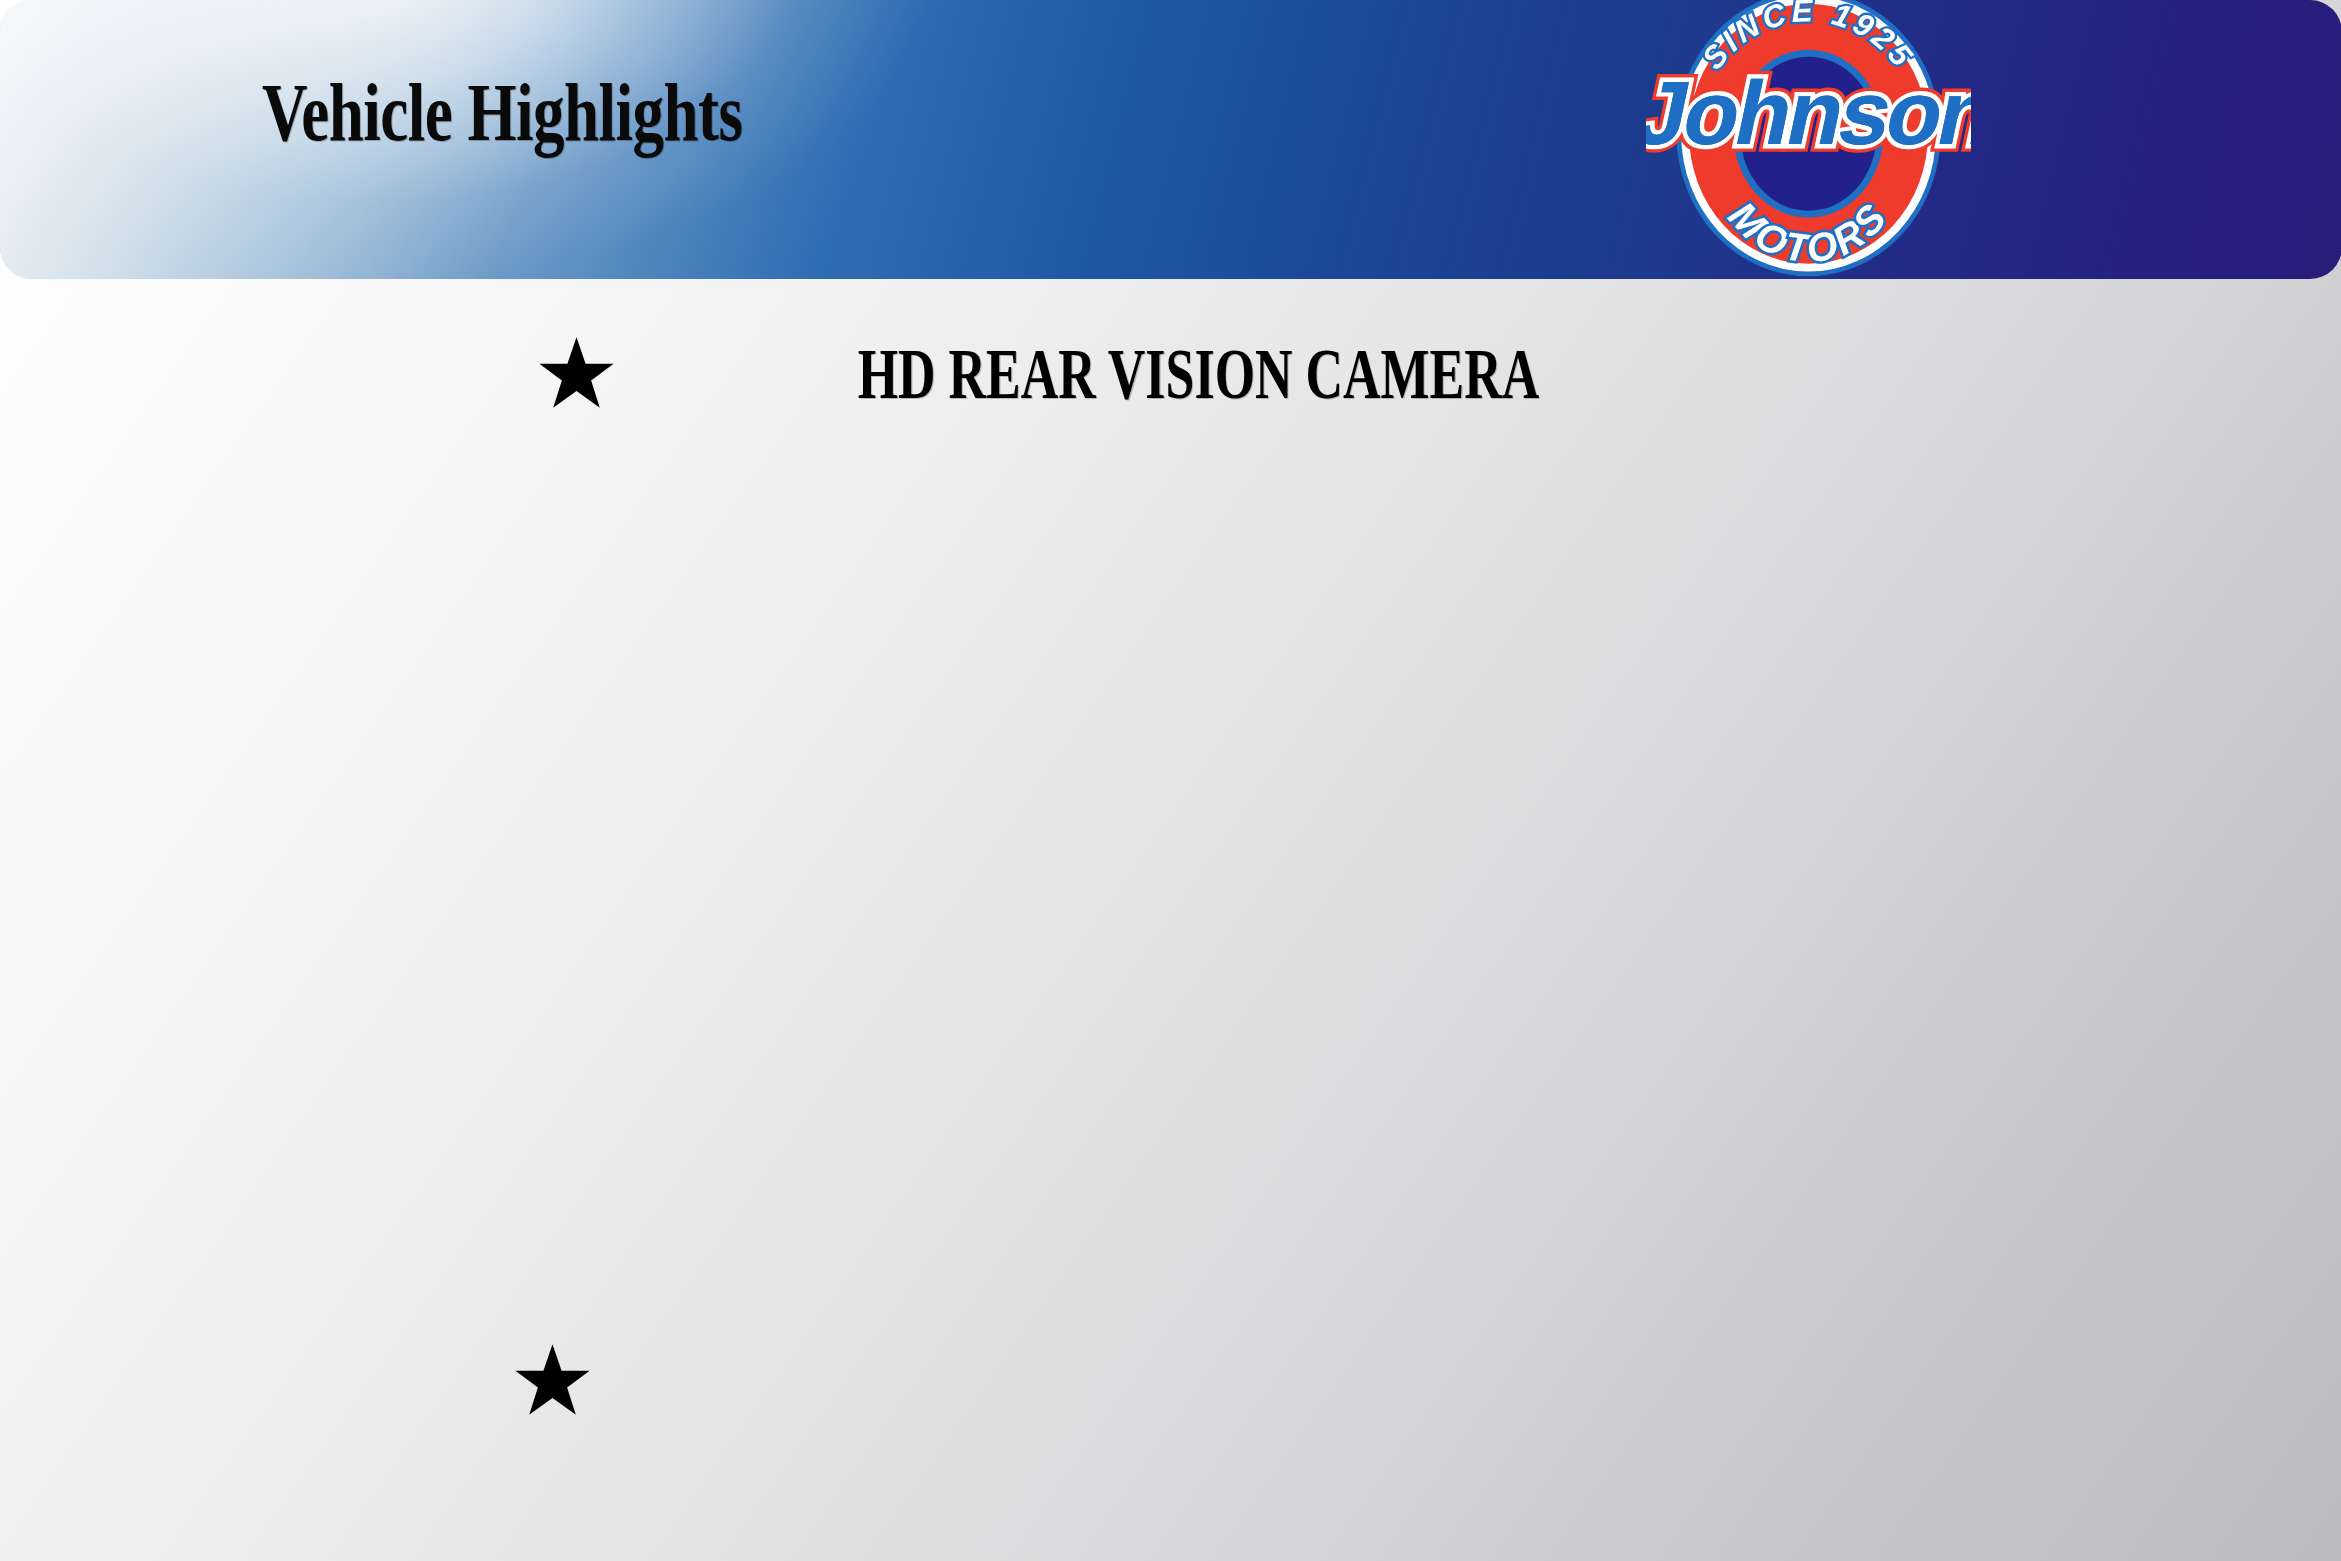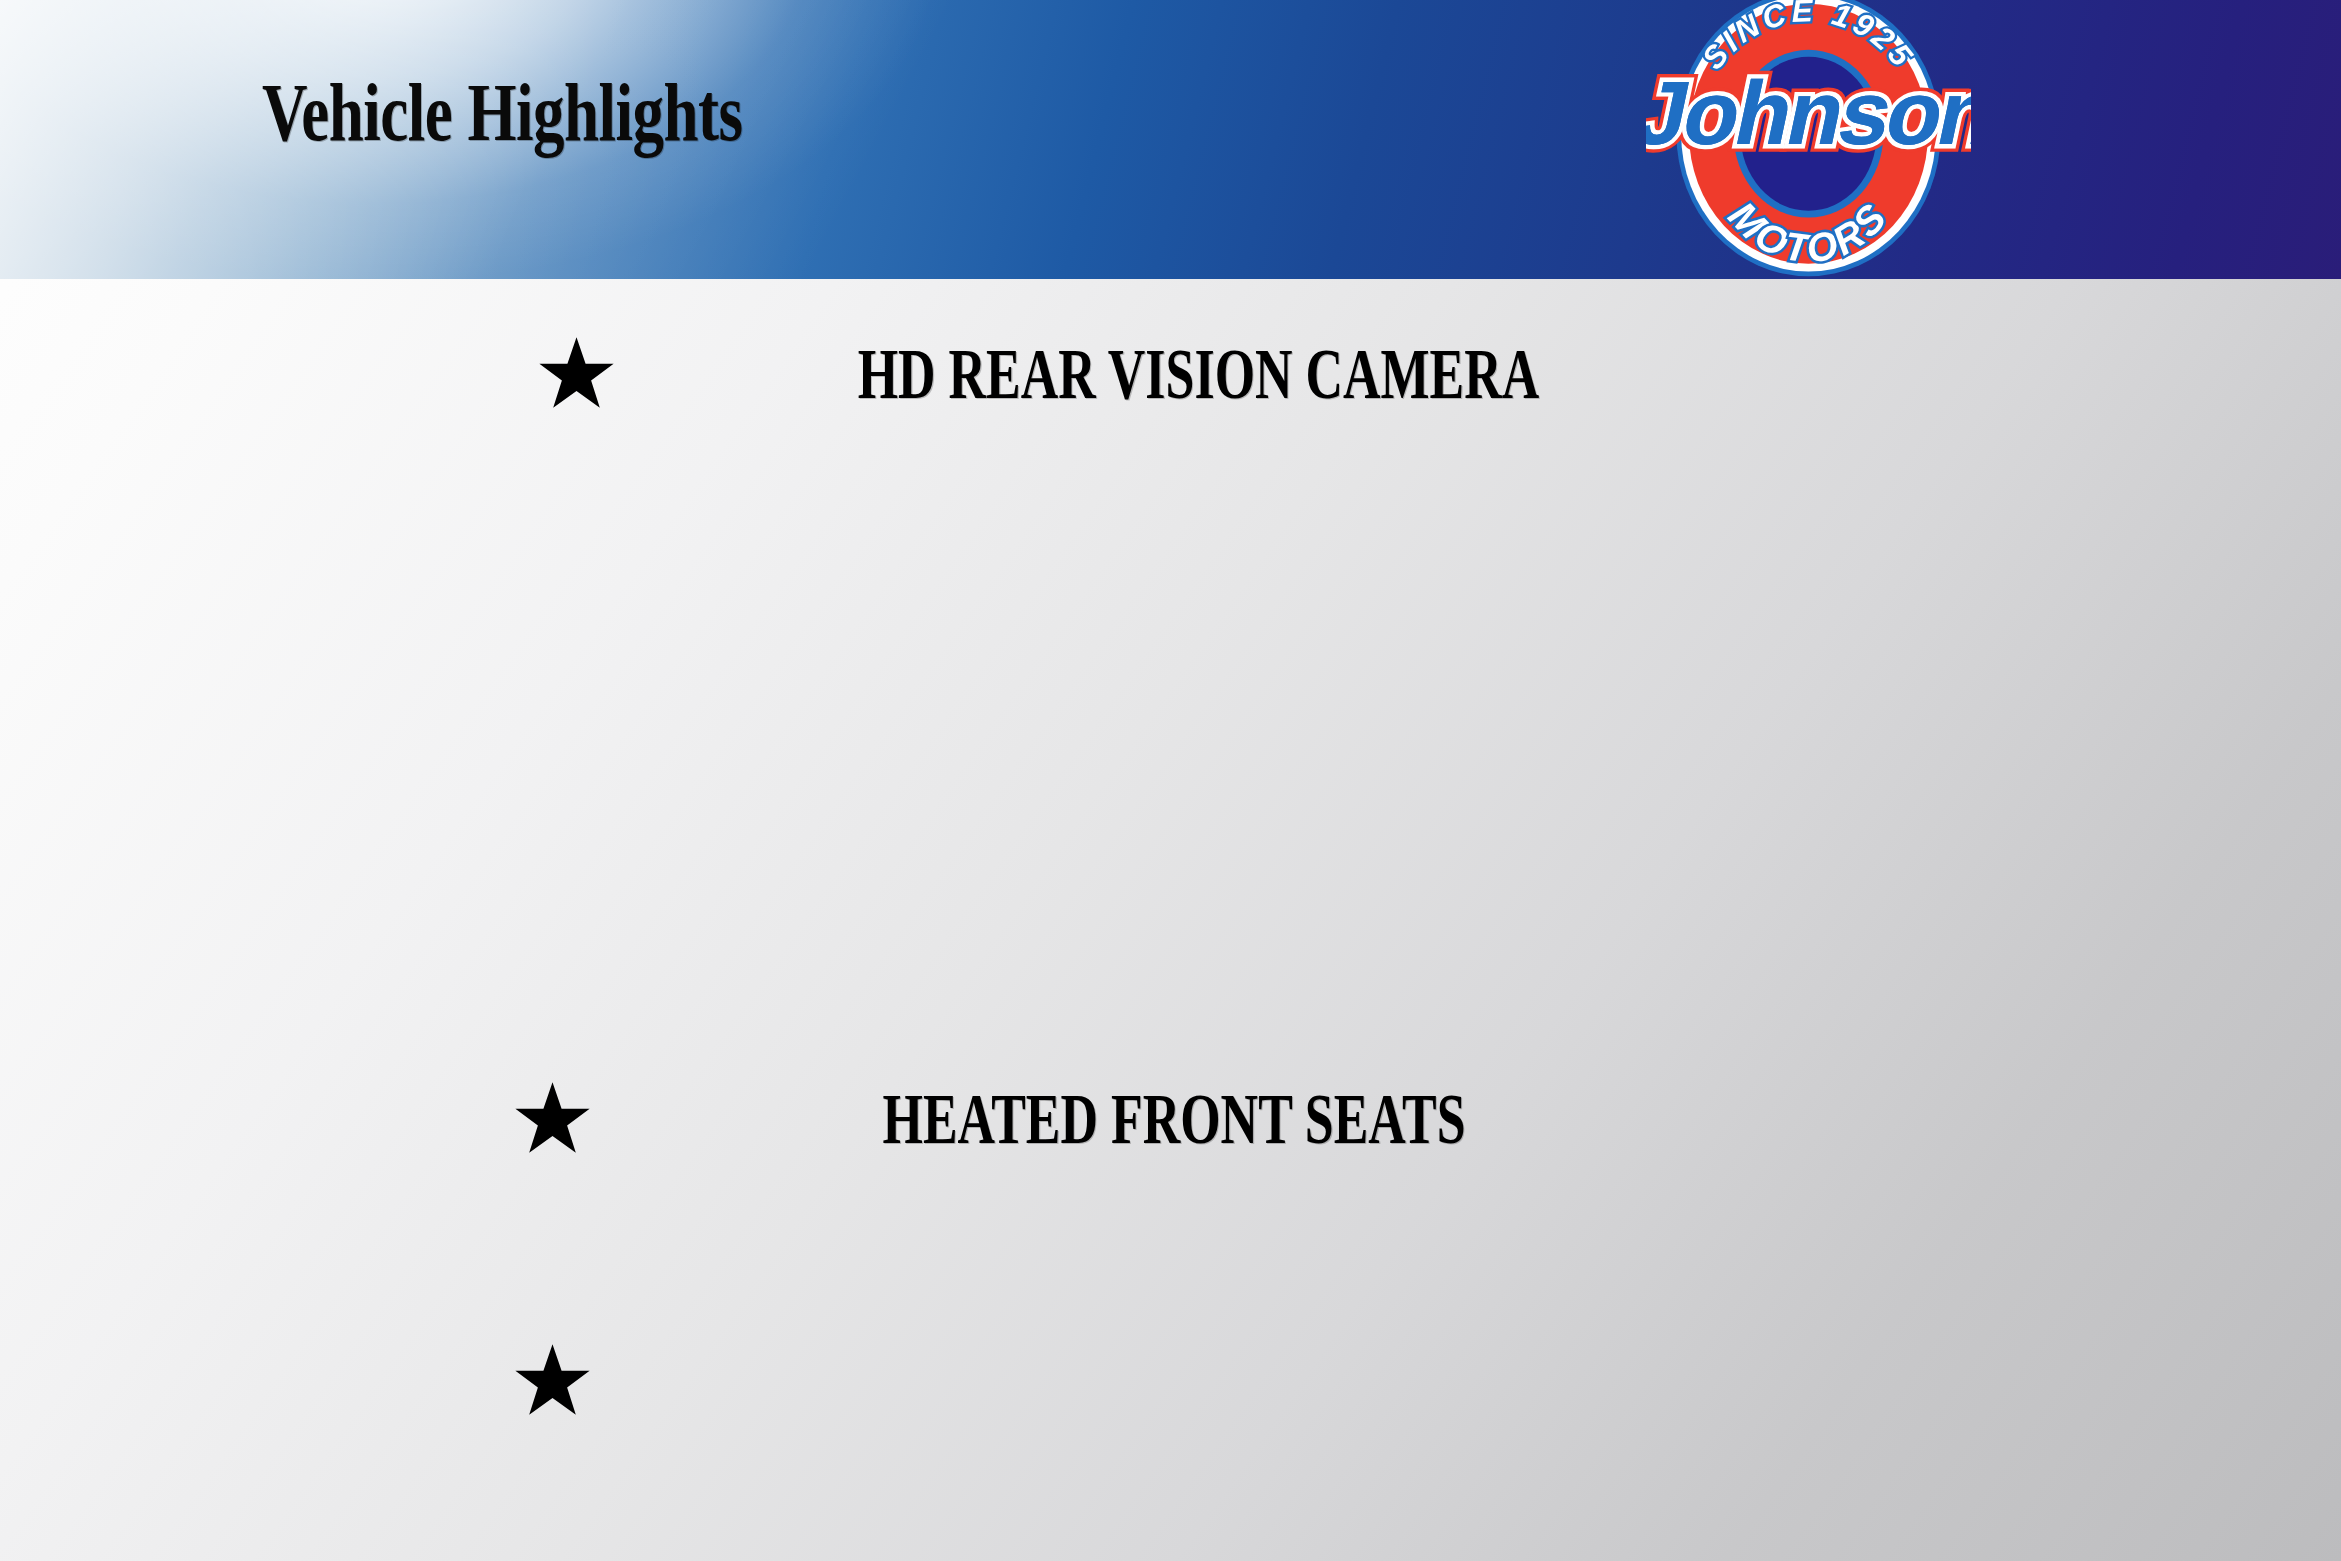--- a/index.html
+++ b/index.html
@@ -26,20 +26,21 @@
         #7ba5c9 15%,
         #4f86bd 26%,
         #2f6fb3 36%,
         #1e5aa5 47%,
         #1b4896 58%,
         #1d3a8d 70%,
         #222a86 82%,
         #26207e 93%,
         #2a1d79 100%);
     overflow:hidden;
+    border-radius:32px;
   }
   #header-sheen{
     position:absolute;left:0;top:0;width:1259px;height:279px;
     background:linear-gradient(118deg, rgba(255,255,255,0.85) 0%, rgba(255,255,255,0.45) 22%, rgba(255,255,255,0.12) 45%, rgba(255,255,255,0) 68%);
     pointer-events:none;
   }
   #header-title{
     position:absolute;left:262px;top:71px;
     font-family:"Liberation Serif",serif;
     font-weight:bold;
@@ -160,30 +161,20 @@
           <polygon points="50,3 61.5,36.5 97,36.5 68.5,57.5 79.5,92 50,71 20.5,92 31.5,57.5 3,36.5 38.5,36.5" fill="#000000"></polygon>
         </svg>
       </div>
       <div class="row-label">
         <span>HD REAR VISION CAMERA</span>
       </div>
     </div>
 
 
 
-    <div class="row r3">
-      <div class="bullet-star">
-        <svg viewBox="0 0 100 100" xmlns="http://www.w3.org/2000/svg">
-          <polygon points="50,3 61.5,36.5 97,36.5 68.5,57.5 79.5,92 50,71 20.5,92 31.5,57.5 3,36.5 38.5,36.5" fill="#000000"></polygon>
-        </svg>
-      </div>
-      <div class="row-label">
-        <span>HEATED FRONT SEATS</span>
-      </div>
-    </div>
 
     <div class="row r4">
       <div class="bullet-star">
         <svg viewBox="0 0 100 100" xmlns="http://www.w3.org/2000/svg">
           <polygon points="50,3 61.5,36.5 97,36.5 68.5,57.5 79.5,92 50,71 20.5,92 31.5,57.5 3,36.5 38.5,36.5" fill="#000000"></polygon>
         </svg>
       </div>
     </div>
 
   </div>

